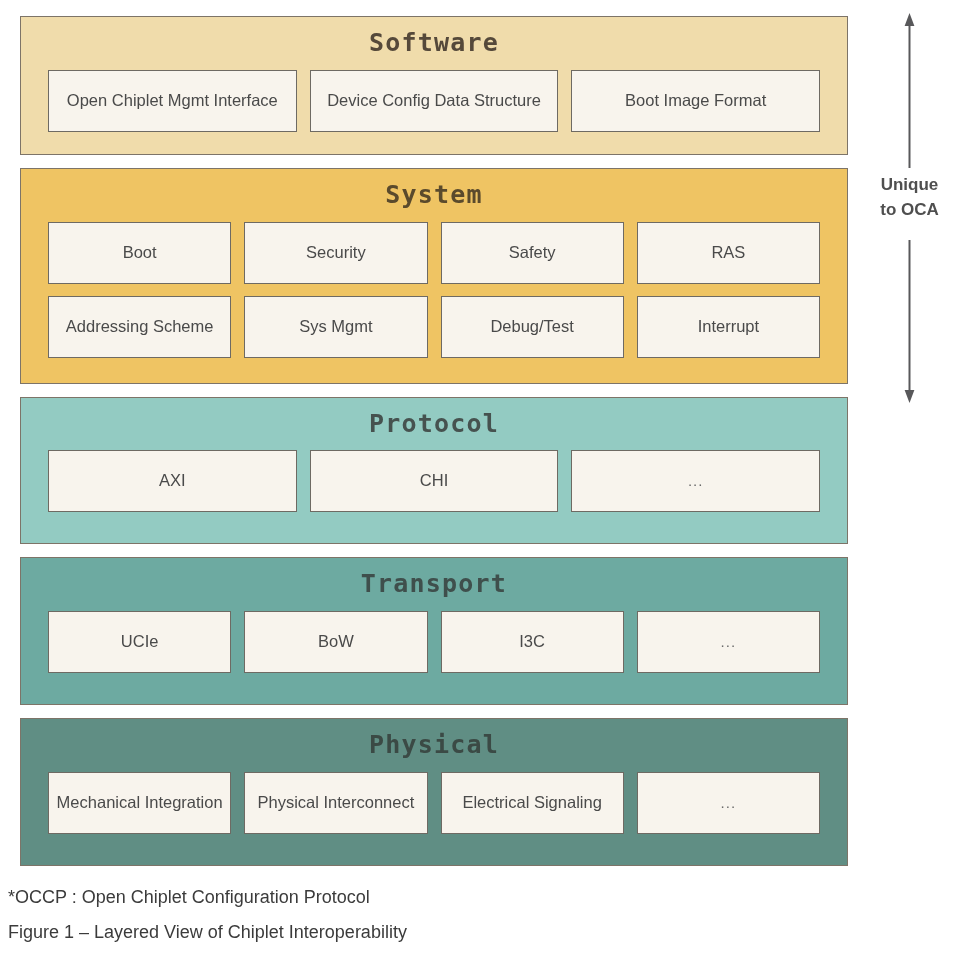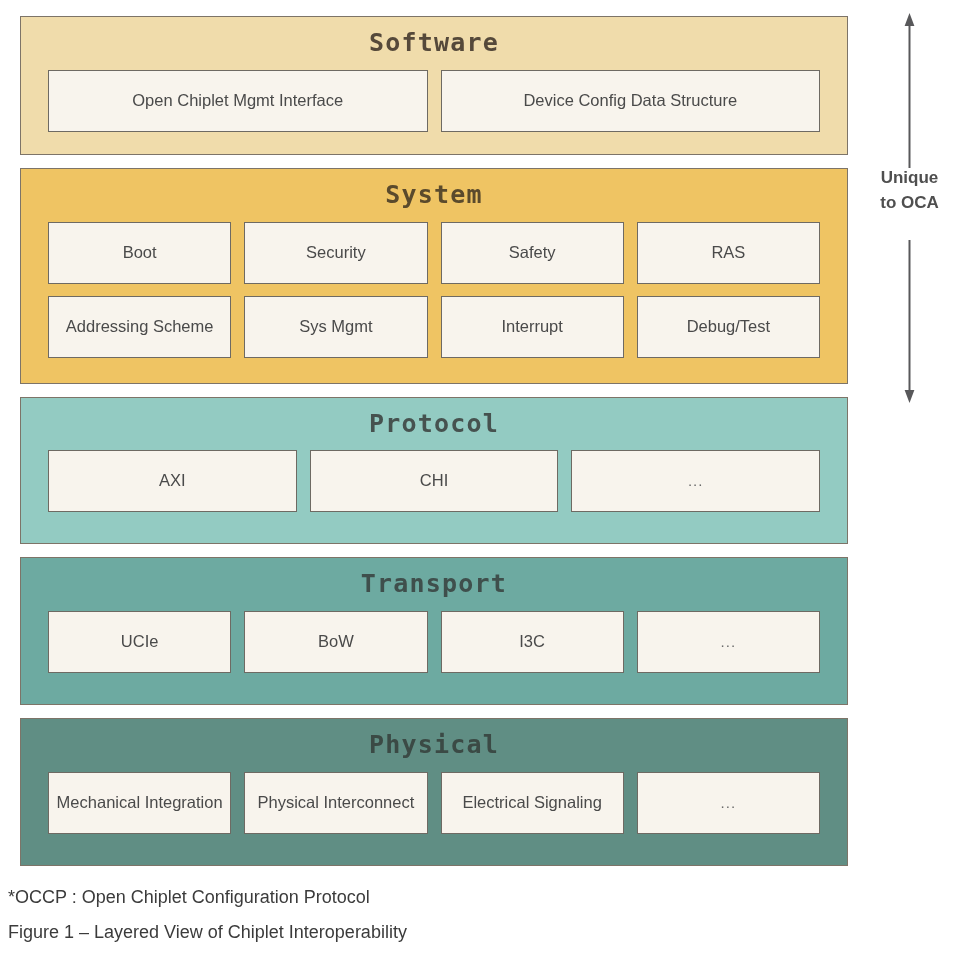--- a/index.html
+++ b/index.html
@@ -114,21 +114,21 @@
     height: 392px;
   }
   .annotation svg {
     position: absolute;
     left: 0;
     top: 0;
   }
   .annotation-label {
     position: absolute;
     left: 0;
-    top: 154px;
+    top: 161px;
     width: 95px;
     text-align: center;
     font-family: "Liberation Sans", sans-serif;
     font-size: 17px;
     font-weight: 700;
     color: #4f4f4f;
     line-height: 1.45;
   }
 
   
@@ -152,36 +152,37 @@
 
 <div id="diagram">
 
   <div class="stack">
 
     <div class="layer layer-software">
       <div class="layer-title">Software</div>
       <div class="layer-row">
         <div class="cell two-line">Open Chiplet Mgmt Interface</div>
         <div class="cell two-line">Device Config Data Structure</div>
+        <div class="cell">Boot Image Format</div>
       </div>
     </div>
 
     <div class="layer layer-system">
       <div class="layer-title">System</div>
       <div class="layer-row">
         <div class="cell">Boot</div>
         <div class="cell">Security</div>
         <div class="cell">Safety</div>
         <div class="cell">RAS</div>
       </div>
       <div class="layer-row">
         <div class="cell two-line">Addressing Scheme</div>
         <div class="cell">Sys Mgmt</div>
+        <div class="cell">Debug/Test</div>
         <div class="cell">Interrupt</div>
-        <div class="cell">Debug/Test</div>
       </div>
     </div>
 
     <div class="layer layer-protocol">
       <div class="layer-title">Protocol</div>
       <div class="layer-row">
         <div class="cell">AXI</div>
         <div class="cell">CHI</div>
         <div class="cell ellipsis">...</div>
       </div>

